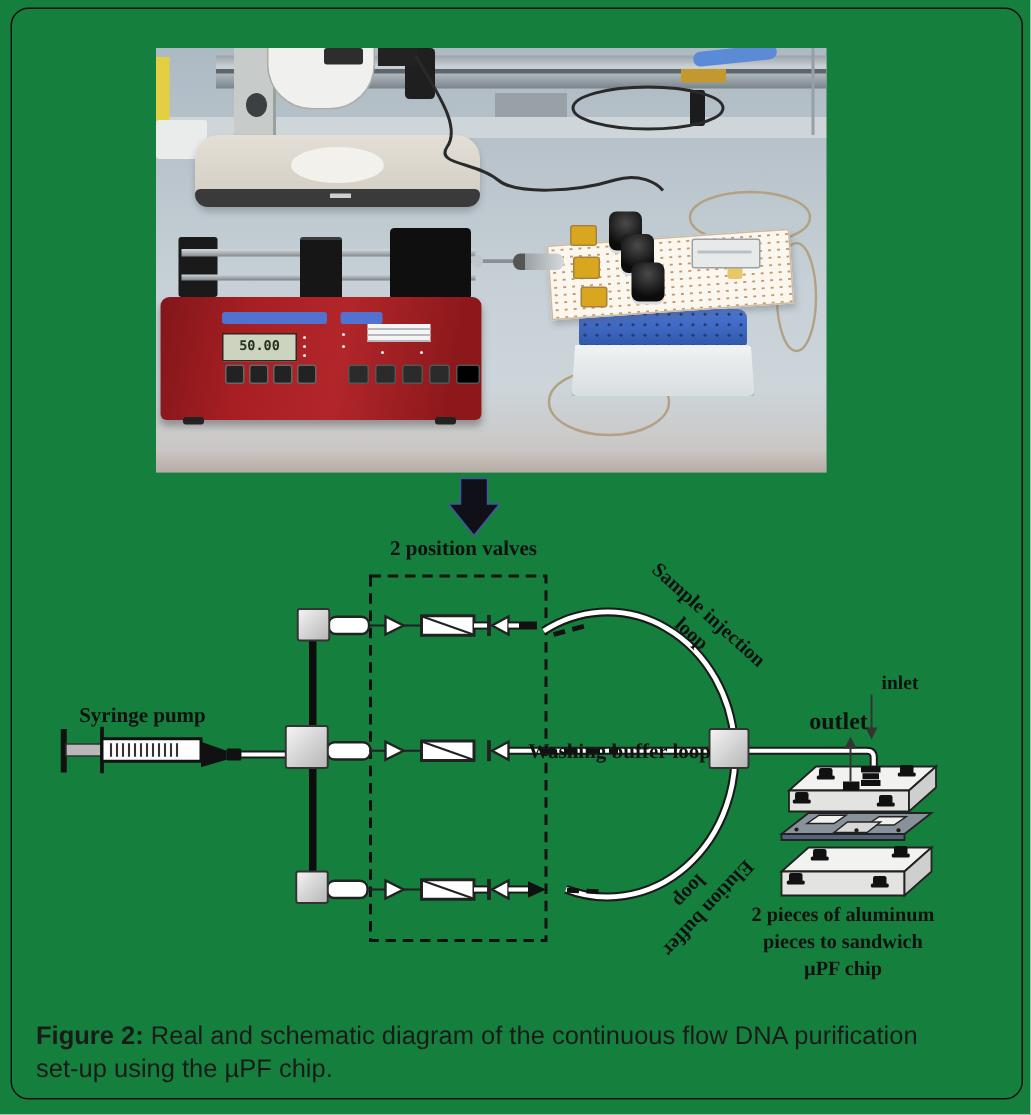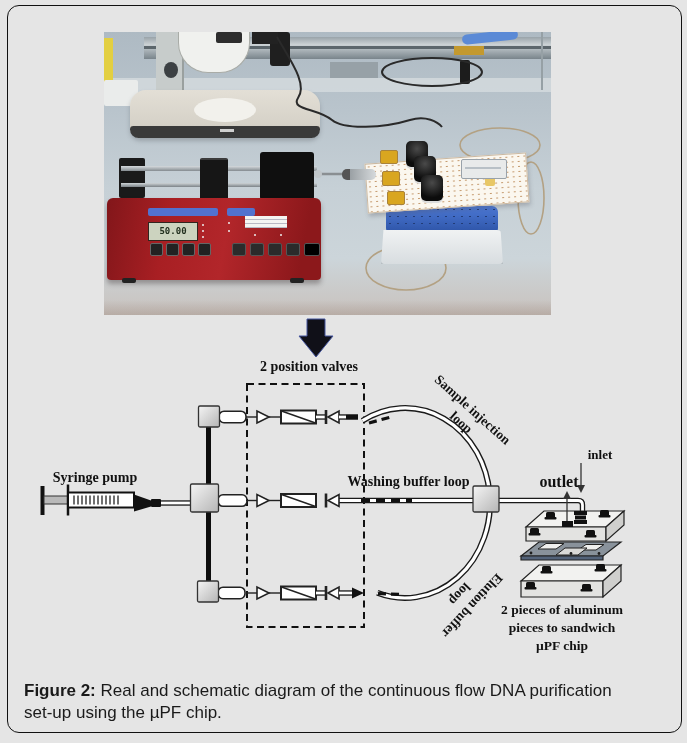--- a/index.html
+++ b/index.html
@@ -1,16 +1,16 @@
 <!DOCTYPE html>
 <html><head>
 <meta charset="utf-8">
 <style>
   html,body{margin:0;padding:0;background:#fff;}
-  #stage{position:relative;width:687px;height:743px;background:#e5e5e5;overflow:hidden;
+  #stage{position:relative;width:687px;height:743px;background:#15803d;overflow:hidden;
          font-family:"Liberation Serif",serif;}
   .abs{position:absolute;}
   
   #frame{left:7px;top:5px;width:673px;height:726px;border:1.6px solid #111;border-radius:12px;}
   
   #photo{left:104px;top:32px;width:447px;height:283px;overflow:hidden;
          background:linear-gradient(180deg,#aebac3 0%,#b9c4cc 28%,#c6d0d6 55%,#ccd5da 80%,#c9c2bd 100%);}
   .lightband{left:0;top:46px;width:447px;height:14px;background:#dde2e3;opacity:.65;}
   .yellowstrip{left:0;top:6px;width:9px;height:62px;background:#e3cf41;}
   .whitetray{left:0;top:48px;width:34px;height:26px;background:#eaeceb;border-radius:2px;}
@@ -321,21 +321,21 @@
       <polygon points="563,499 571,499 567,491" fill="#333" stroke="none"></polygon>
     </g>
   </svg>
 
   <div class="abs slabel" style="left:244px;top:359px;width:130px;">2 position valves</div>
   <div class="abs slabel" style="left:35px;top:470px;width:120px;">Syringe pump</div>
   <div class="abs slabel rot" style="left:402px;top:399px;width:130px;transform:rotate(42deg);">
     <div>Sample injection</div>
     <div>loop</div>
   </div>
-  <div class="abs slabel" style="left:343px;top:474px;width:131px;">Washing buffer loop</div>
+  <div class="abs slabel" style="left:343px;top:494px;width:131px;text-align:right;">Washing buffer loop</div>
   <div class="abs slabel rot" style="left:406px;top:583px;width:120px;transform:rotate(133deg);">
     <div>Elution buffer</div>
     <div>loop</div>
   </div>
   <div class="abs slabel" style="left:575px;top:447px;width:50px;font-size:13px;">inlet</div>
   <div class="abs slabel" style="left:529px;top:474px;width:60px;font-size:16px;">outlet</div>
   <div class="abs slabel" style="left:492px;top:601px;width:140px;font-size:13.5px;line-height:18px;white-space:normal;">
     <div>2 pieces of aluminum</div>
     <div>pieces to sandwich</div>
     <div>µPF chip</div>

